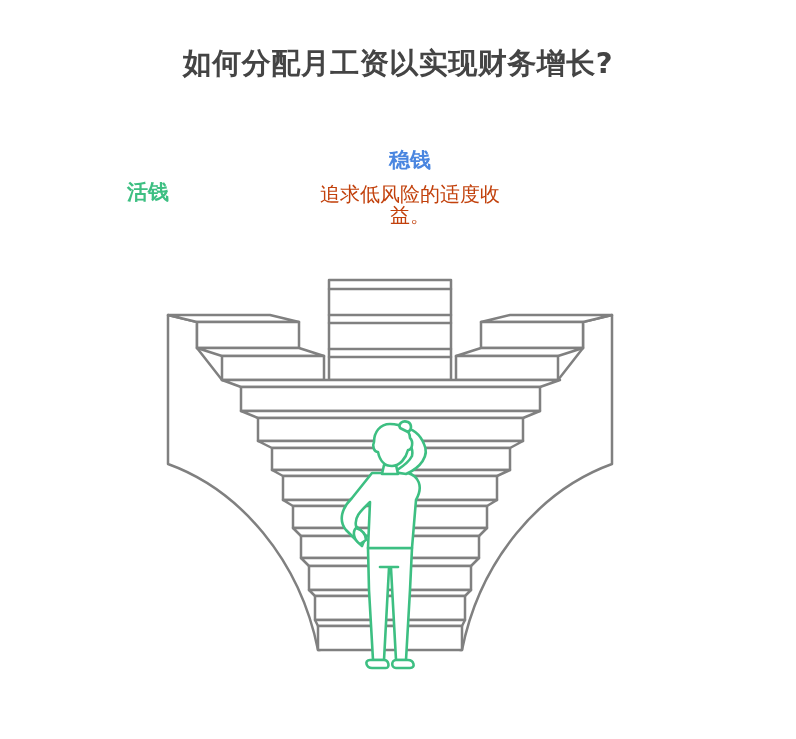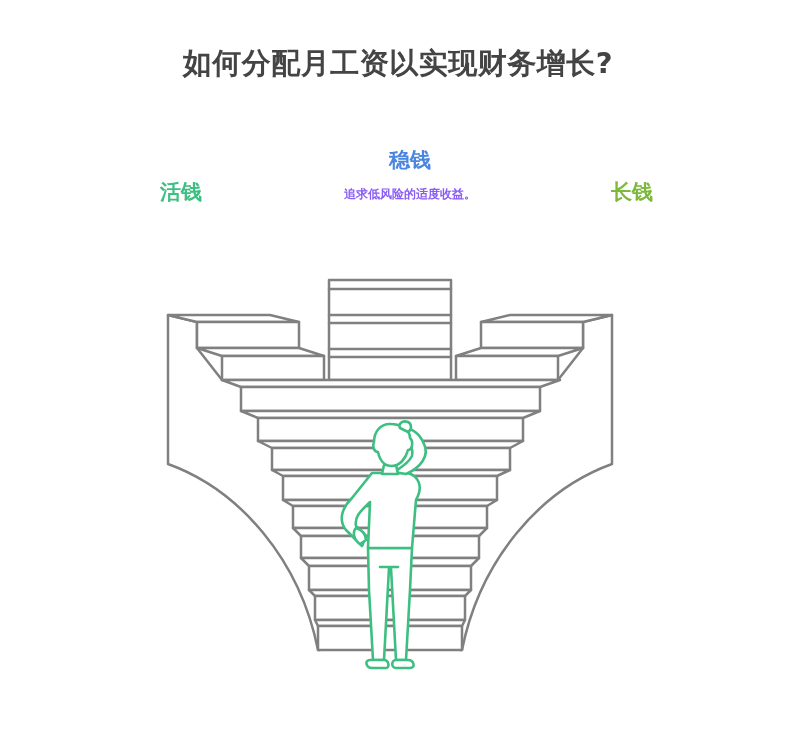--- a/index.html
+++ b/index.html
@@ -2,22 +2,22 @@
 <html><head>
 <meta charset="utf-8">
 <style>
   html, body { margin: 0; padding: 0; background: #ffffff; }
   body { width: 796px; height: 739px; position: relative; overflow: hidden;
          font-family: "DejaVu Sans", "Liberation Sans", sans-serif; }
   .title { position: absolute; left: 0; width: 796px; top: 44px; text-align: center;
            font-size: 29px; font-weight: bold; color: #444444; letter-spacing: 0.5px; }
   .block { position: absolute; text-align: center; }
   .block .head { font-size: 21px; font-weight: bold; line-height: 28px; }
-  .block .desc { font-size: 12px; color: #8b5cf6; line-height: 21px; margin-top: 10px; font-weight: bold; }
-  #b-left  { left: 58px;  top: 178px; width: 180px; margin-left: 33px; }
+  .block .desc { font-size: 20px; color: #c2410c; line-height: 21px; margin-top: 10px; }
+  #b-left  { left: 58px;  top: 178px; width: 180px; }
   #b-mid   { left: 300px; top: 146px; width: 180px; margin-left: 20px; }
   #b-right { left: 532px; top: 178px; width: 200px; }
   svg.stairs { position: absolute; left: 0; top: 0; }
   .ln { fill: #ffffff; stroke: #808080; stroke-width: 2.5; stroke-linejoin: round; }
   .ln-open { fill: none; stroke: #808080; stroke-width: 2.5; stroke-linejoin: round; stroke-linecap: round; }
   .fig { fill: #ffffff; stroke: #3dbf82; stroke-width: 2.6; stroke-linejoin: round; stroke-linecap: round; }
   .fig-open { fill: none; stroke: #3dbf82; stroke-width: 2.6; stroke-linejoin: round; stroke-linecap: round; }
 </style>
 </head>
 <body>
@@ -27,21 +27,20 @@
 <div class="block" id="b-left">
   <div class="head" style="color:#3dbf82">活钱</div>
 </div>
 
 <div class="block" id="b-mid">
   <div class="head" style="color:#4a86e0">稳钱</div>
   <div class="desc">追求低风险的适度收益。</div>
 </div>
 
 <div class="block" id="b-right">
-  <div class="head" style="color:#7cb83a">长钱</div>
 </div>
 
 <svg class="stairs" width="796" height="739" viewBox="0 0 796 739">
 
   <path class="ln" d="M168,315 L168,464 C240,490 300,560 318,650 L320,650 L320,380 L222,380 L197,348 L197,322 Z"></path>
 
   <path class="ln" d="M612,315 L612,464 C540,490 480,560 462,650 L460,650 L460,380 L558,380 L583,348 L583,322 Z"></path>
 
   <g>
     <rect class="ln" x="329" y="280" width="122" height="100"></rect>

